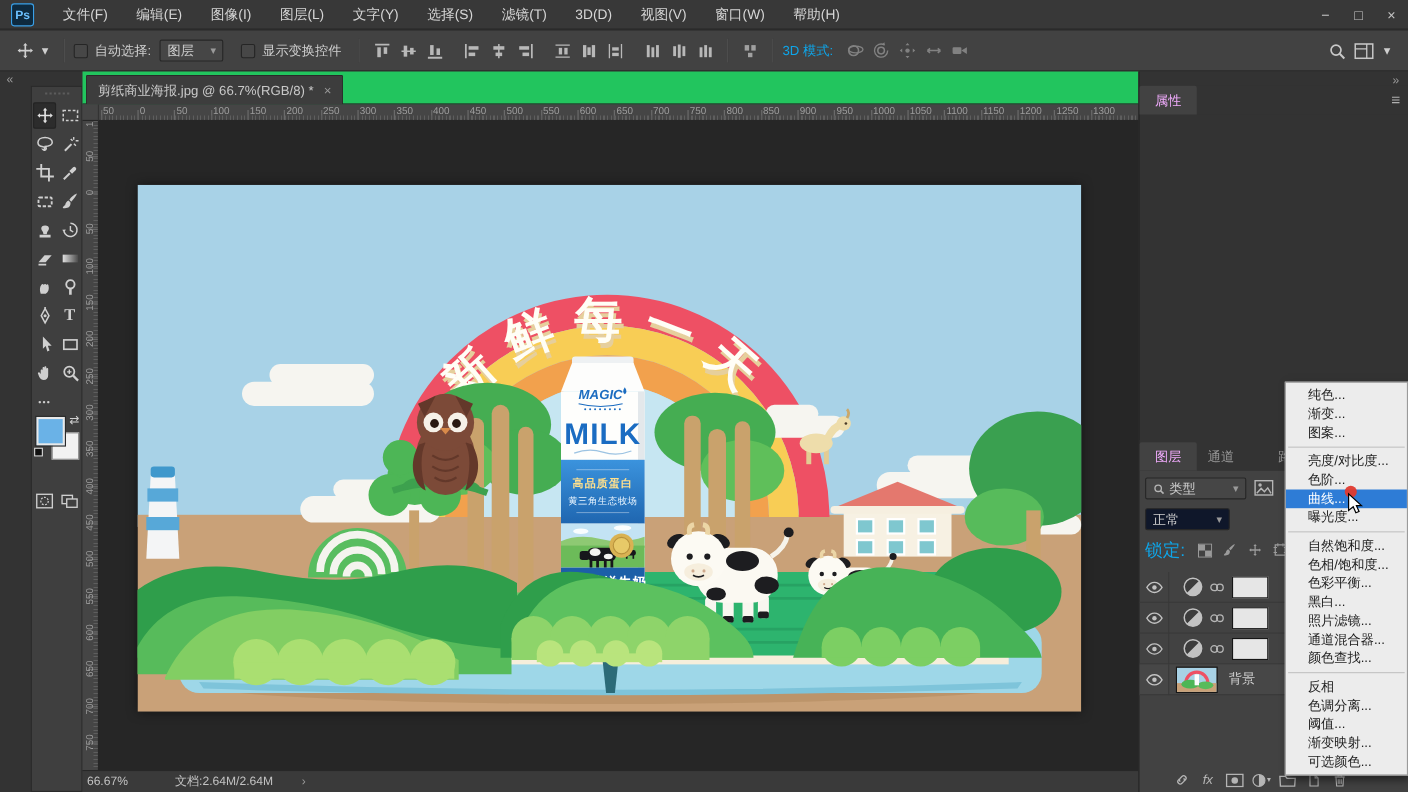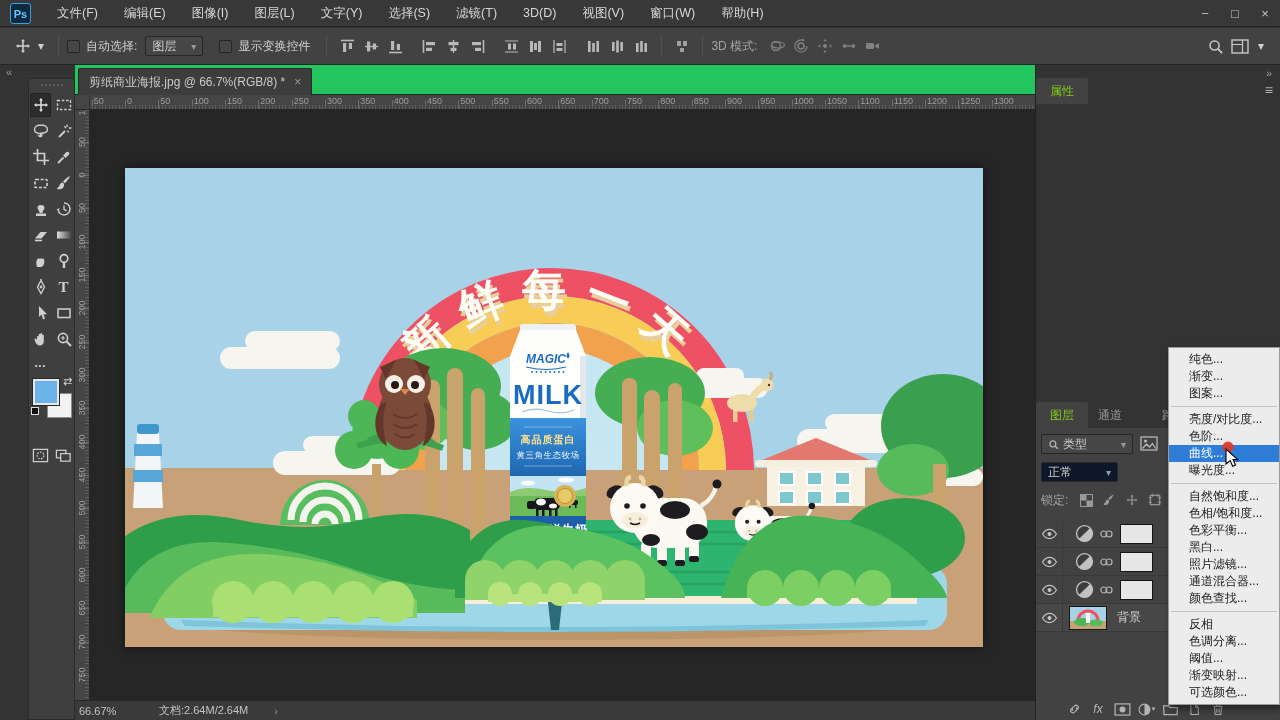--- a/index.html
+++ b/index.html
@@ -12,21 +12,21 @@
 #ps-logo{position:absolute;left:10px;top:3px;width:21px;height:21px;background:#0e2a3f;border:1px solid #3aa0e8;border-radius:3px;color:#6cc1ff;font-size:11px;font-weight:bold;display:flex;align-items:center;justify-content:center}
 #menubar-items{display:flex;margin-left:44px;height:27px}
 .mb-item{padding:0 13px;line-height:27px;color:#d6d6d6;font-size:12.5px;cursor:default}
 #win-controls{position:absolute;right:0;top:0;height:27px;display:flex}
 .winbtn{width:30px;height:27px;display:flex;align-items:center;justify-content:center;color:#c3c3c3;font-size:13px}
 
 #options{left:0;top:28px;width:1280px;height:37px;background:#424242;border-bottom:1px solid #232323;display:flex;align-items:center}
 .sep-v{width:1px;height:22px;background:#2d2d2d;border-right:1px solid #515151;margin:0 8px}
 .chk{width:13px;height:13px;background:#474747;border:1px solid #252525;border-radius:2px;margin-right:6px}
 .olabel{color:#cfcfcf;font-size:12px;margin-right:8px}
-.dim{color:#a3a3a3}
+.dim{color:#0ea5e9}
 .combo{height:20px;background:#464646;border:1px solid #262626;border-radius:2px;display:flex;align-items:center;padding:0 6px;color:#cfcfcf;font-size:12px}
 .combo .chev{margin-left:8px;color:#9a9a9a;font-size:10px}
 .alico{width:24px;height:22px;display:flex;align-items:center;justify-content:center}
 .icon3d{width:24px;height:22px;display:flex;align-items:center;justify-content:center;opacity:.45}
 
 #toolbar{left:28px;top:78px;width:47px;height:642px;background:#3f3f3f;border:1px solid #2a2a2a}
 .tool{position:absolute;width:21px;height:24px;display:flex;align-items:center;justify-content:center;border-radius:2px}
 .tool.sel{background:#2c2c2c;box-shadow:inset 0 0 0 1px #242424}
 #swatches{position:absolute;left:4px;top:300px;width:40px;height:50px}
 .grip{position:absolute;left:12px;top:5px;width:22px;height:3px;border-top:2px dotted #5c5c5c}
@@ -42,21 +42,21 @@
 .rtick{position:absolute;bottom:0;width:1px;height:9px;background:#6e6e6e}
 .rnum{position:absolute;top:1px;font-size:9px;color:#9e9e9e}
 .rvtick{position:absolute;right:0;height:1px;width:9px;background:#6e6e6e}
 .rvnum{position:absolute;left:-1px;width:15px;height:14px;display:flex;align-items:center;justify-content:center;transform:rotate(-90deg);font-size:9px;color:#9e9e9e}
 #viewport{left:90px;top:110px;width:945px;height:590px;background:#262626}
 #poster{position:absolute;left:35px;top:58px;width:858px;height:479px;box-shadow:0 0 10px rgba(0,0,0,.55)}
 #statusbar{left:75px;top:700px;width:960px;height:20px;background:#3a3a3a;border-top:1px solid #272727;display:flex;align-items:center;color:#c3c3c3;font-size:11px}
 
 #dock{left:1035px;top:65px;width:245px;height:655px;background:#333;border-left:1px solid #222}
 .ptab{position:absolute;height:26px;display:flex;align-items:center;padding:0 14px;font-size:12px;color:#999}
-.ptab.on{background:#424242;color:#84cc16;border-radius:2px 2px 0 0}
+.ptab.on{background:#424242;color:#f0abfc;border-radius:2px 2px 0 0}
 .panel-body{position:absolute;background:#424242}
 .lrow{position:absolute;left:0;width:245px;height:28px;border-bottom:1px solid #393939;display:flex;align-items:center}
 .eye-cell{width:27px;height:28px;display:flex;align-items:center;justify-content:center;border-right:1px solid #393939}
 .mask-thumb{width:33px;height:20px;background:#e6e6e6;border:1px solid #161616;margin-left:7px}
 .adjrow-icon{margin-left:12px}
 .bgthumb{margin-left:6px;border:1px solid #161616}
 .lockico{width:20px;height:18px;display:flex;align-items:center;justify-content:center;margin-right:3px}
 .bicon{width:24px;height:16px;display:flex;align-items:center;justify-content:center}
 
 #adjmenu{left:1168px;top:347px;width:112px;background:#ececec;border:1px solid #9a9a9a;box-shadow:3px 4px 8px rgba(0,0,0,.5);padding:3px 0;z-index:50}
@@ -825,21 +825,21 @@
             <path d="M2.5 12.5l4-4.5 3 3 3-3.5 3 5" stroke="#b5b5b5" fill="none" stroke-width="1.3"></path>
           </svg>
         </span>
 
       <div class="combo abs" style="left:5px;top:34px;width:77px;justify-content:space-between;background:#0f172a">
         <span>正常</span>
           <span class="chev">▾</span>
       </div>
 
       <div class="abs" style="left:5px;top:62px;display:flex;align-items:center;height:20px">
-        <span class="olabel dim" style="font-size:12px">锁定:</span>
+        <span class="olabel dim" style="font-size:16px">锁定:</span>
         <span class="lockico">
             <svg width="13" height="13" viewBox="0 0 13 13">
               <rect x="0.5" y="0.5" width="12" height="12" stroke="#9a9a9a" fill="none"></rect>
               <rect x="1" y="1" width="5.5" height="5.5" fill="#9a9a9a"></rect>
               <rect x="6.5" y="6.5" width="5.5" height="5.5" fill="#9a9a9a"></rect>
             </svg>
           </span>
         <span class="lockico">
             <svg width="14" height="14" viewBox="0 0 18 18">
               <path d="M15 2c-2.5 1-5.5 3.5-7 5.5l1.8 1.8C11.8 7.5 14 4.5 15 2z" fill="#9a9a9a"></path>

